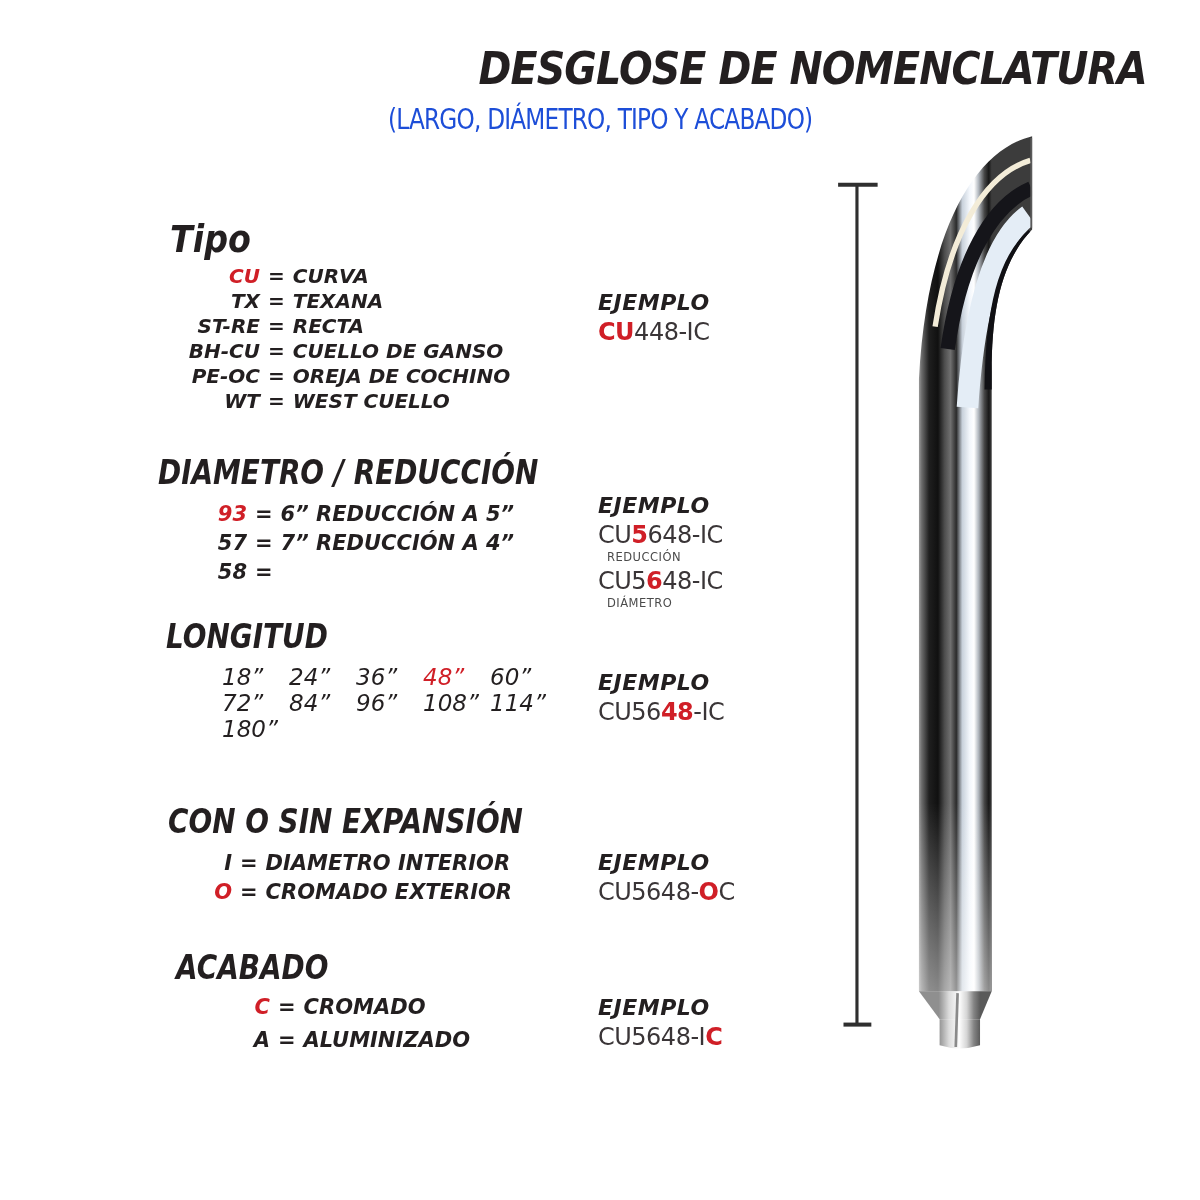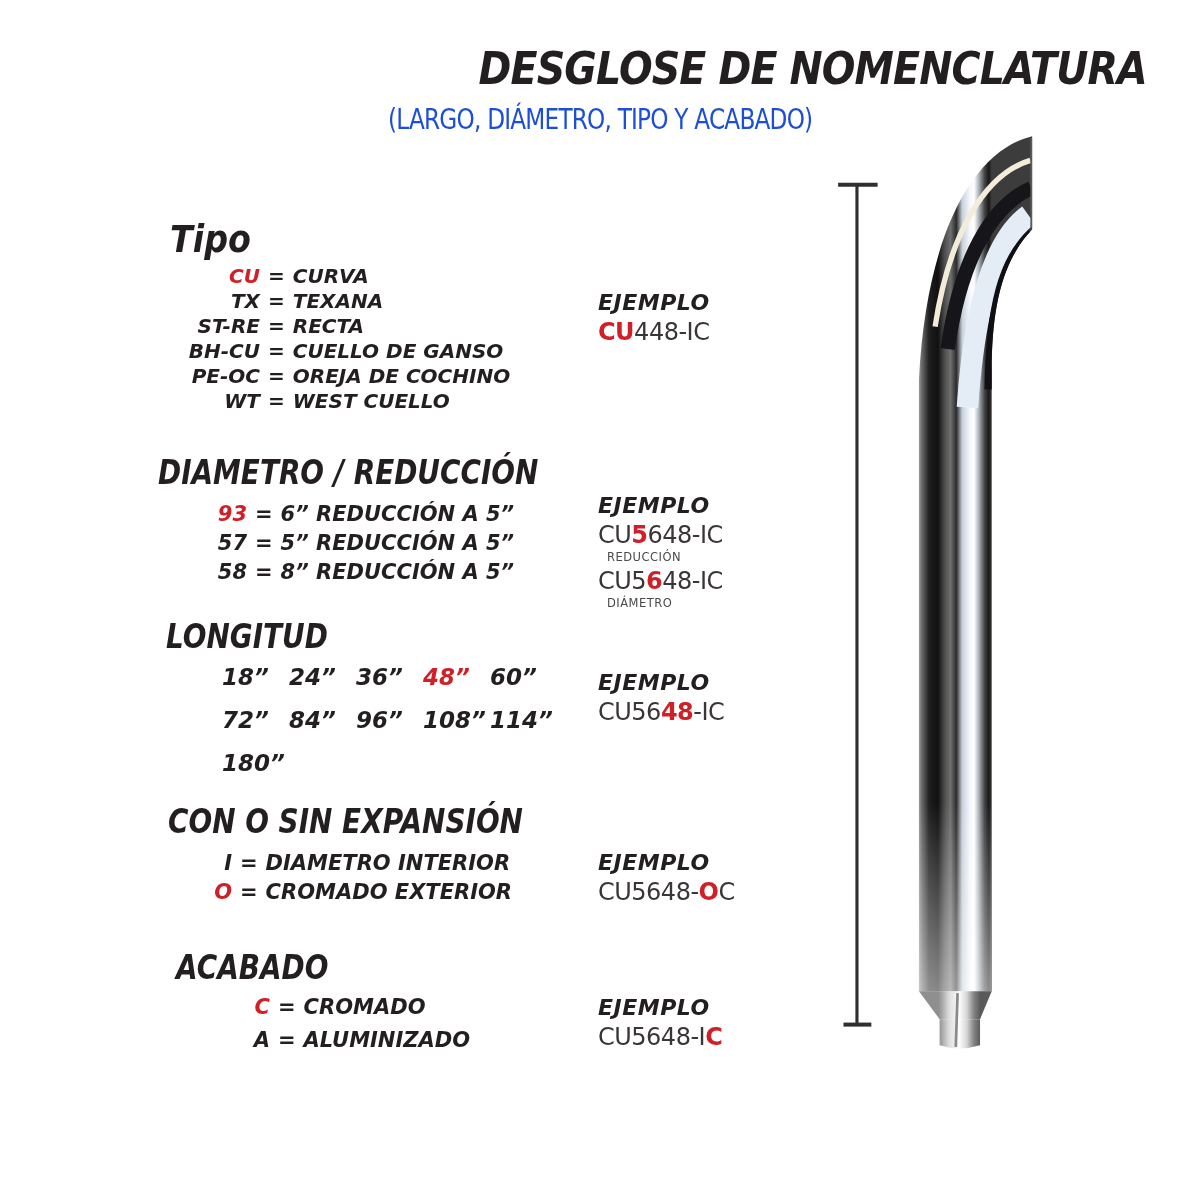--- a/index.html
+++ b/index.html
@@ -36,22 +36,22 @@
   .rows-tipo .def-row { font-size:20px; line-height:25px; }
   .rows-tipo .code { width:95px; }
   .rows-diametro .def-row { font-size:21px; line-height:29px; }
   .rows-diametro .code { width:82px; }
   .rows-expansion .def-row { font-size:21px; line-height:29px; }
   .rows-expansion .code { width:62px; }
   .rows-acabado .def-row { font-size:21px; line-height:33px; }
   .rows-acabado .code { width:90px; }
 
   .size-grid {
-    display:grid; grid-template-columns:repeat(5,67px); row-gap:17px;
-    font-size:23px; font-weight:bold; font-style:italic;
+    display:grid; grid-template-columns:repeat(5,67px); row-gap:0;
+    font-size:23px; font-weight:normal; font-style:italic;
   }
 
   .example { left:598px; width:230px; }
   .ex-label { font-size:22px; font-weight:bold; font-style:italic; letter-spacing:0.5px; }
   .ex-code { font-size:24px; letter-spacing:-0.5px; color:#3a3537; margin-top:3px; white-space:nowrap; }
   .ex-code .hl { font-weight:bold; }
   .ex-sub { font-size:11.5px; color:#4a4a4a; letter-spacing:0.5px; margin:1px 0 3px 9px; }
 </style>
 </head>
 <body>
@@ -100,26 +100,25 @@
 <div class="abs sec-heading" style="left:158px; top:452px;">DIAMETRO / REDUCCIÓN</div>
 <div class="abs def-rows rows-diametro" style="left:165px; top:500px;">
   <div class="def-row">
       <span class="code hl">93</span>
       <span class="eq">=</span>
       <span class="val">6” REDUCCIÓN A 5”</span>
     </div>
   <div class="def-row">
       <span class="code">57</span>
       <span class="eq">=</span>
-      <span class="val">5” REDUCCIÓN A 5”</span>
+      <span class="val">7” REDUCCIÓN A 4”</span>
     </div>
   <div class="def-row">
       <span class="code">58</span>
       <span class="eq">=</span>
-      <span class="val">8” REDUCCIÓN A 5”</span>
     </div>
 </div>
 <div class="abs example" style="top:493px;">
   <div class="ex-label">EJEMPLO</div>
   <div class="ex-code"><span>CU</span><span class="hl">5</span><span>648-IC</span></div>
   <div class="ex-sub">REDUCCIÓN</div>
   <div class="ex-code"><span>CU5</span><span class="hl">6</span><span>48-IC</span></div>
   <div class="ex-sub">DIÁMETRO</div>
 </div>
 

